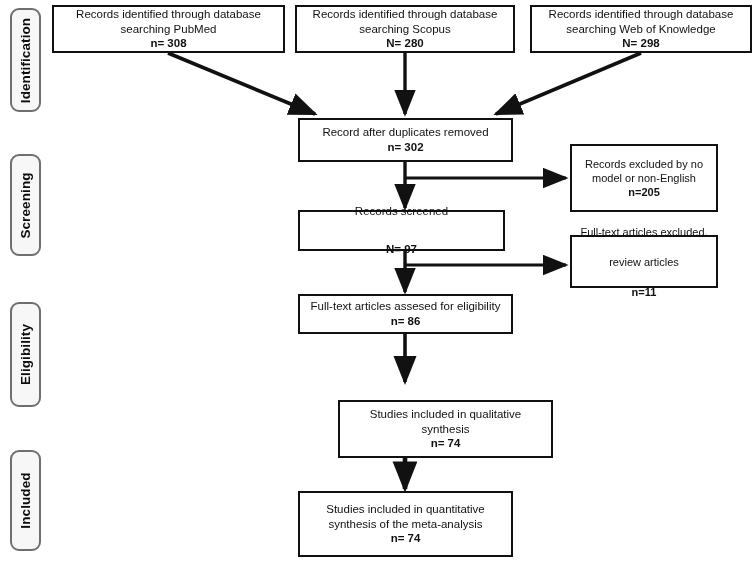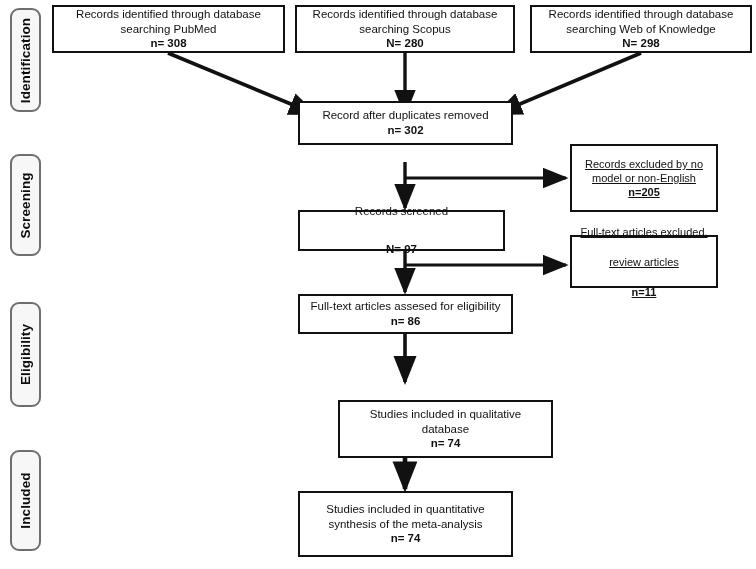--- a/index.html
+++ b/index.html
@@ -65,21 +65,20 @@
     display: block;
     font-size: 11.5px;
     line-height: 15px;
     font-weight: bold;
     white-space: nowrap;
   }
   .node.excluded .line,
   .node.excluded .count {
     font-size: 11px;
     line-height: 14px;
-    text-decoration: underline;
   }
 </style>
 </head>
 <body>
 
 <div id="diagram">
 
   <svg class="connectors" viewBox="0 0 756 569" xmlns="http://www.w3.org/2000/svg">
     <defs>
       <marker id="arrow" markerWidth="9" markerHeight="9" refX="7.2" refY="3.2" orient="auto" markerUnits="strokeWidth">
@@ -136,21 +135,21 @@
     <span class="line">searching Scopus</span>
     <span class="count">N= 280</span>
   </div>
 
   <div class="node" style="left:530px; top:5px; width:222px; height:48px;">
     <span class="line">Records identified through database</span>
     <span class="line">searching Web of Knowledge</span>
     <span class="count">N= 298</span>
   </div>
 
-  <div class="node" style="left:298px; top:101px; width:215px; height:44px;">
+  <div class="node" style="left:298px; top:118px; width:215px; height:44px;">
     <span class="line">Record after duplicates removed</span>
     <span class="count">n= 302</span>
   </div>
 
   <div class="node excluded" style="left:570px; top:144px; width:148px; height:68px;">
     <span class="line">Records excluded by no</span>
     <span class="line">model or non-English</span>
     <span class="count">n=205</span>
   </div>
 
@@ -165,21 +164,21 @@
     <span class="count">n=11</span>
   </div>
 
   <div class="node" style="left:298px; top:294px; width:215px; height:40px;">
     <span class="line">Full-text articles assesed for eligibility</span>
     <span class="count">n= 86</span>
   </div>
 
   <div class="node" style="left:298px; top:400px; width:215px; height:58px;margin-left:40px;">
     <span class="line">Studies included in qualitative</span>
-    <span class="line">database</span>
+    <span class="line">synthesis</span>
     <span class="count">n= 74</span>
   </div>
 
   <div class="node" style="left:298px; top:491px; width:215px; height:66px;">
     <span class="line">Studies included in quantitative</span>
     <span class="line">synthesis of the meta-analysis</span>
     <span class="count">n= 74</span>
   </div>
 
 </div>

